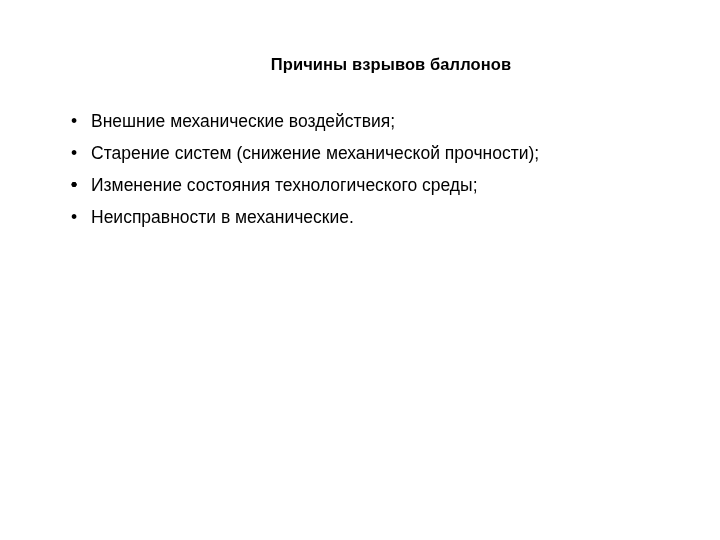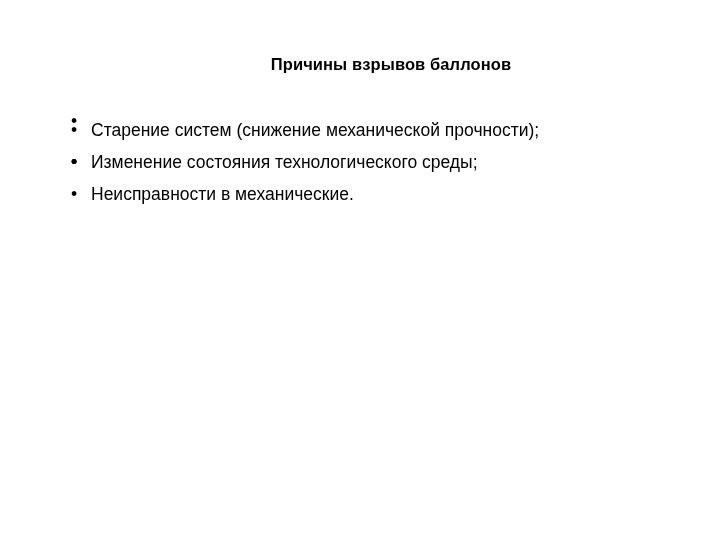--- a/index.html
+++ b/index.html
@@ -72,20 +72,21 @@
 <body>
 
 <div class="slide">
 
   <div class="slide-title">Причины взрывов баллонов</div>
 
   <ul class="bullet-list">
 
     <li class="bullet-item">
       <span class="marker">•</span>
+      <span class="txt">Внешние механические воздействия;</span>
     </li>
 
     <li class="bullet-item wrap-justify">
       <span class="marker">•</span>
       <span class="txt">Старение систем (снижение механической прочности);</span>
     </li>
 
     <li class="bullet-item">
       <span class="marker">•</span>
     </li>

